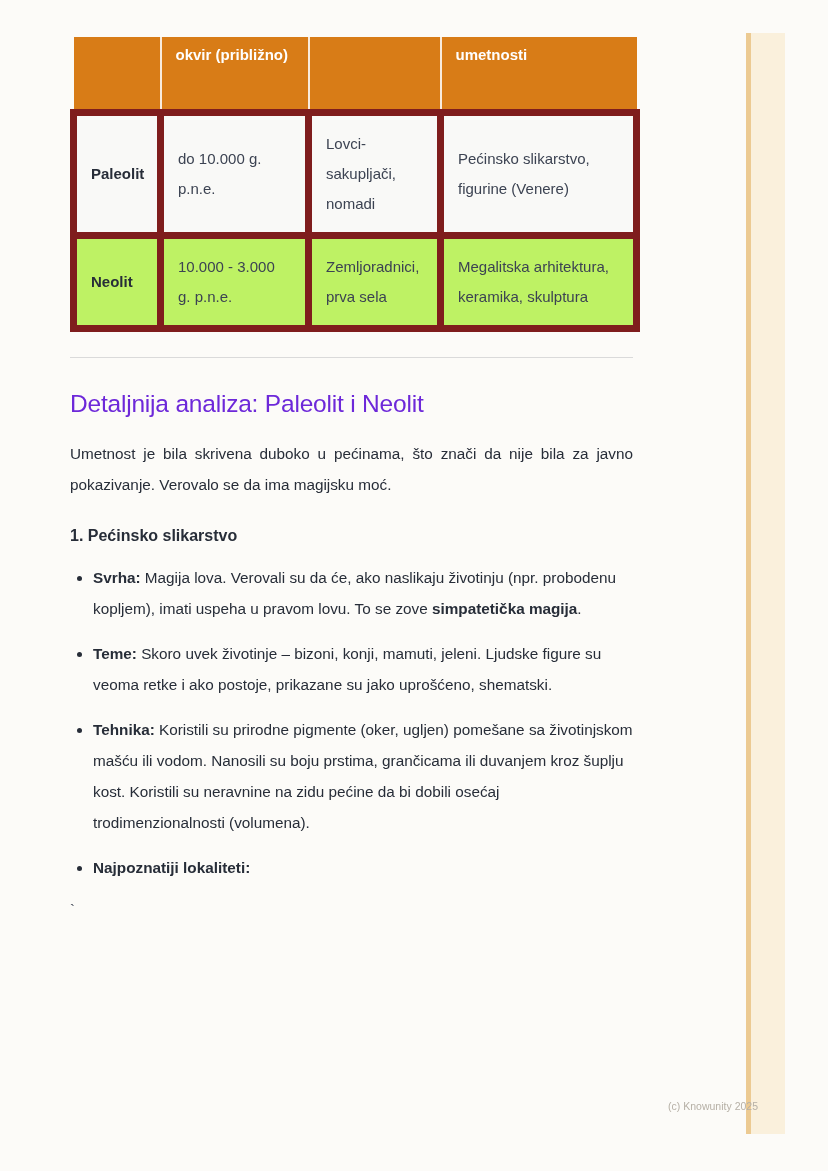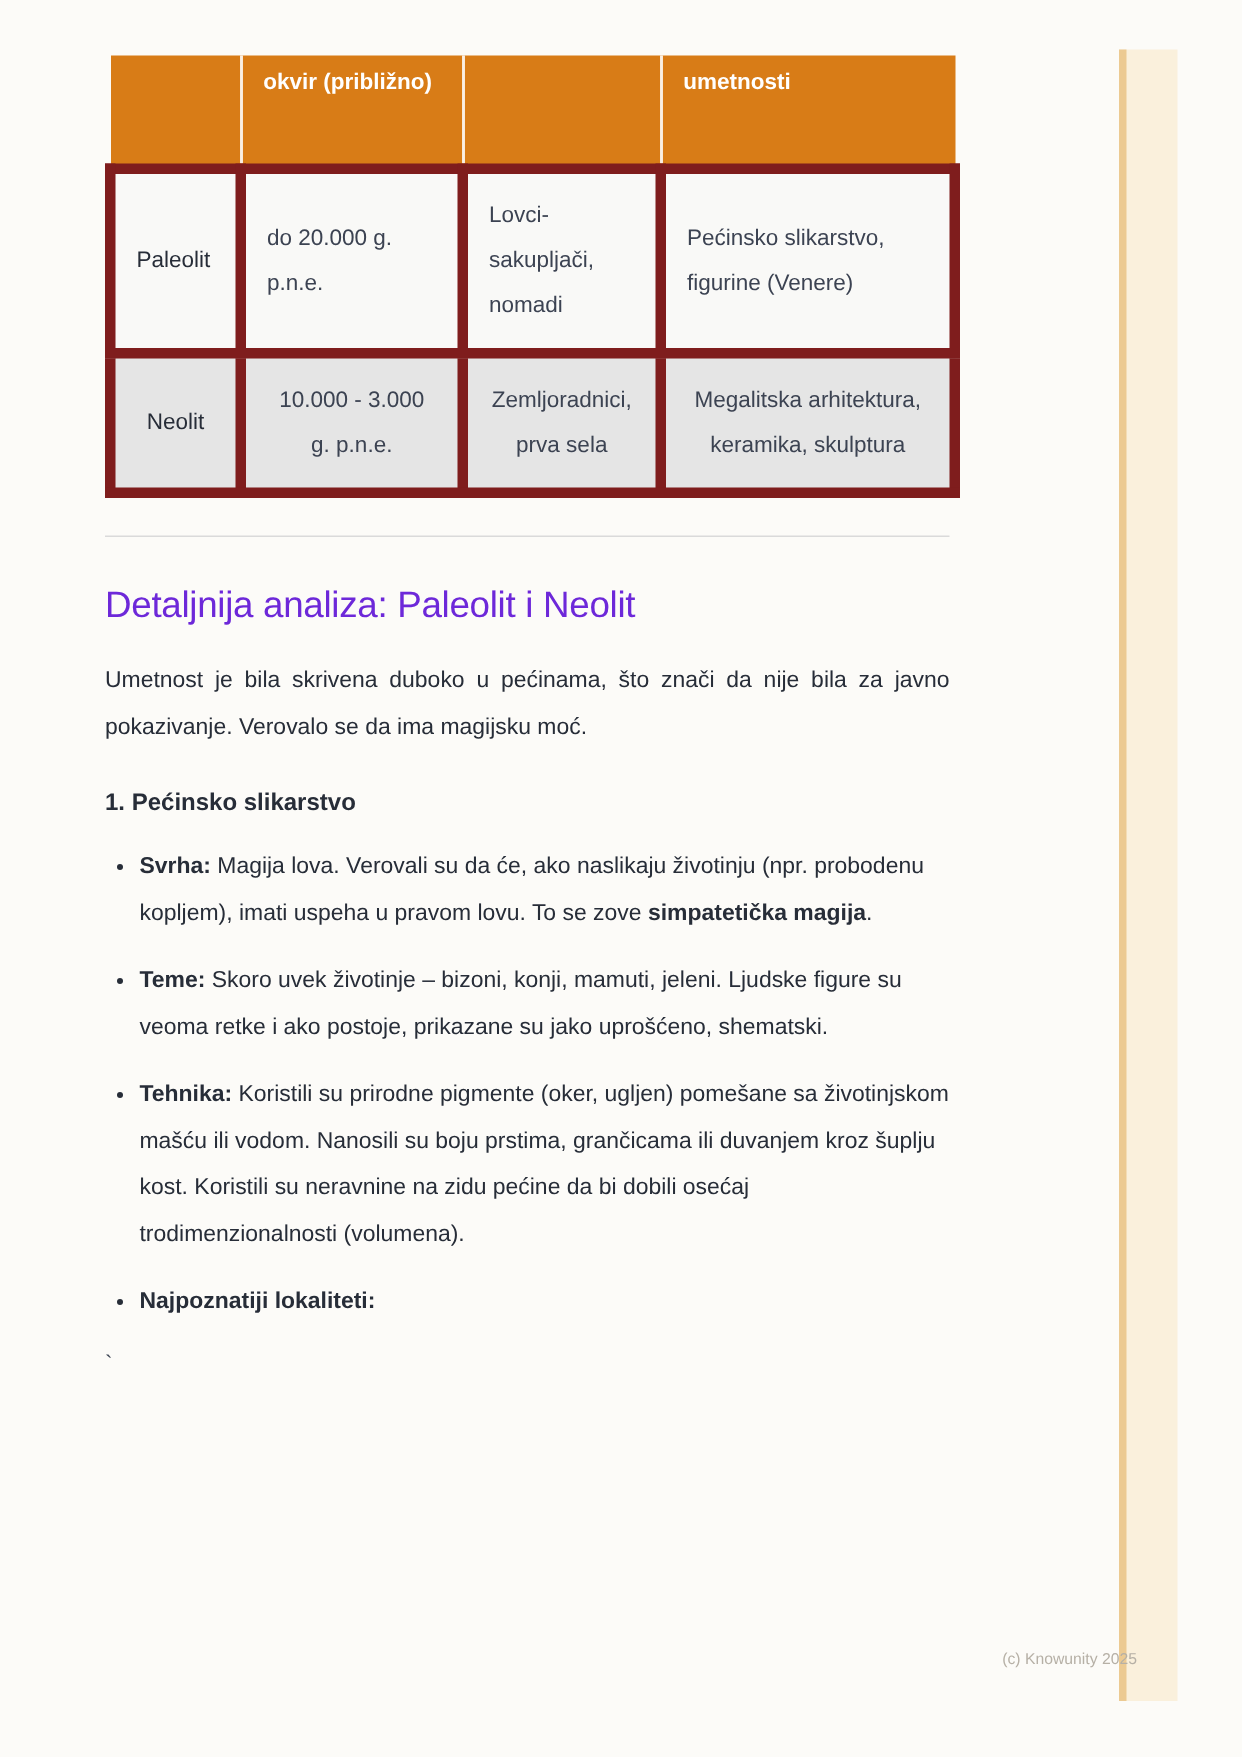--- a/index.html
+++ b/index.html
@@ -47,22 +47,22 @@
   table.compare td {
     font-size: 15px;
     line-height: 30px;
     color: #3c4352;
     vertical-align: middle;
     padding: 13px 14px;
     border: 7px solid #7f1d1d;
     background: #f8f9fa;
   }
   table.compare tr.row-paleolit td { height: 108px; background: #f9f9f7; }
-  table.compare tr.row-neolit td  { height: 80px;  background: #e5e5e5; text-align: center; }
-  table.compare td.period { font-weight: 400; color: #272d38; }
+  table.compare tr.row-neolit td  { height: 80px;  background: #bef264; }
+  table.compare td.period { font-weight: 700; color: #272d38; }
   
   hr.divider {
     border: none;
     border-top: 1px solid #dadada;
     margin-top: 25px;
   }
   h2.section {
     margin-top: 32px;
     font-size: 24.5px;
     font-weight: 400;
@@ -139,21 +139,21 @@
       <tr>
         <th></th>
         <th>okvir (približno)</th>
         <th></th>
         <th>umetnosti</th>
       </tr>
     </thead>
     <tbody>
       <tr class="row-paleolit">
         <td class="period">Paleolit</td>
-        <td>do 20.000 g. p.n.e.</td>
+        <td>do 10.000 g. p.n.e.</td>
         <td>Lovci-sakupljači, nomadi</td>
         <td>Pećinsko slikarstvo, figurine (Venere)</td>
       </tr>
       <tr class="row-neolit">
         <td class="period">Neolit</td>
         <td>10.000 - 3.000 g. p.n.e.</td>
         <td>Zemljoradnici, prva sela</td>
         <td>Megalitska arhitektura, keramika, skulptura</td>
       </tr>
     </tbody>

